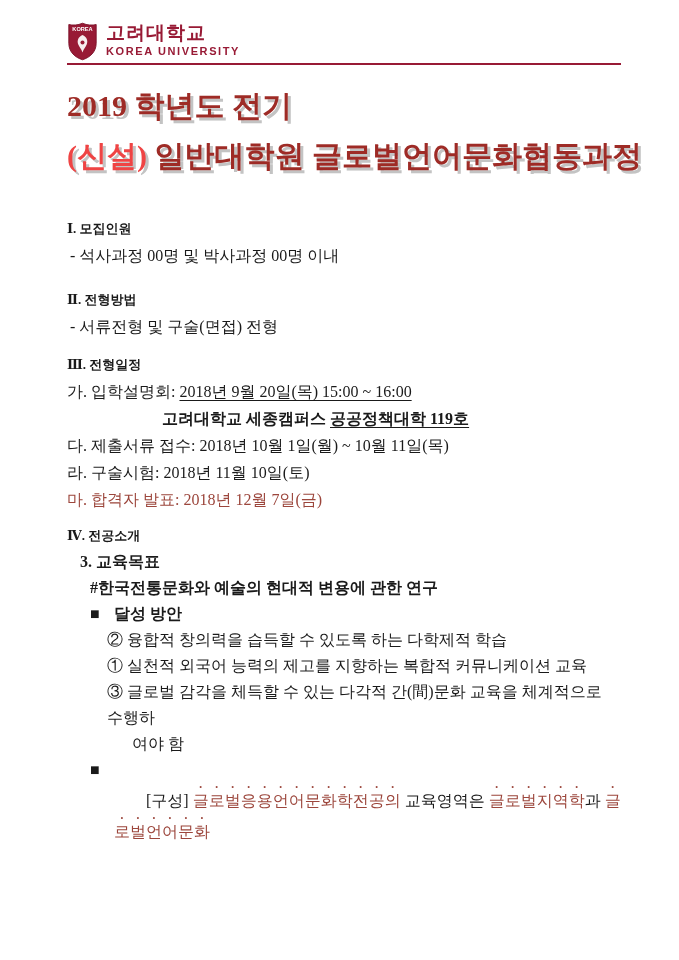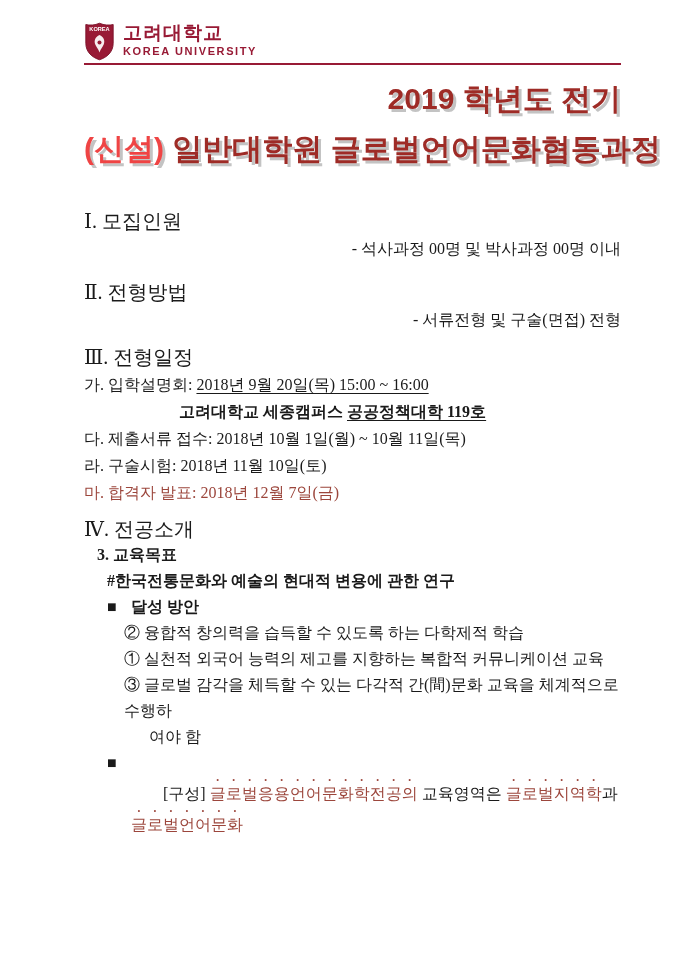--- a/index.html
+++ b/index.html
@@ -1,50 +1,50 @@
 <!DOCTYPE html>
 <html lang="ko"><head>
 <meta charset="utf-8">
 <style>
   * { margin:0; padding:0; box-sizing:border-box; }
   html,body { background:#ffffff; }
   body { font-family:"Liberation Serif","DejaVu Serif",serif; color:#1a1a1a; }
   .page {
     position:relative; width:679px; height:960px; margin:0 auto;
     background:#ffffff; overflow:hidden;
-    padding:22px 58px 20px 84px;
+    padding:22px 58px 20px 67px;
   }
 
   
   .logo-row { display:flex; align-items:flex-start; gap:8px; height:40px; }
   .logo-shield { flex:0 0 auto; }
   .logo-text .ko {
     font-family:"Liberation Sans","DejaVu Sans",sans-serif;
     font-weight:bold; font-size:19px; line-height:22px; letter-spacing:1px;
     color:#981a35;
   }
   .logo-text .en {
     font-family:Liberation Sans, sans-serif;
     font-weight:bold; font-size:11px; letter-spacing:1.6px; color:#981a35;
     margin-top:1px;
   }
   .rule { height:2px; background:#981a35; margin-top:1px; }
 
   
-  .title-block { margin-top:9px; text-align:right;
-    font-family:Liberation Sans, sans-serif; }
+  .title-block { margin-top:16px; text-align:left;
+    font-family:Liberation Serif, serif; }
   .title-line { font-size:30px; font-weight:bold; line-height:50px;
     letter-spacing:0px; text-shadow:3px 3px 0 #c3c3c3; white-space:nowrap; }
   .red-title { color:#9e2b26; }
   .black-title { color:#ef4444; }
 
   
   .body-text { font-size:16px; line-height:27px; }
-  .sec-heading { font-weight:normal; font-size:20px; }
-  .dash-item { margin-left:3px;text-align:right; }
+  .sec-heading { font-weight:bold; font-size:13px; }
+  .dash-item { margin-left:3px; }
   .red-text { color:#9c463c; }
   .u { text-decoration:underline; text-underline-offset:3px; }
   .loc-line { margin-left:95px; font-weight:bold; }
 
   .s1 { margin-top:34px; }
   .s2 { margin-top:17px; }
   .s3 { margin-top:11px; }
   .s4 { margin-top:10px; line-height:26px; }
 
   .sub1 { margin-left:13px; font-weight:bold; }

